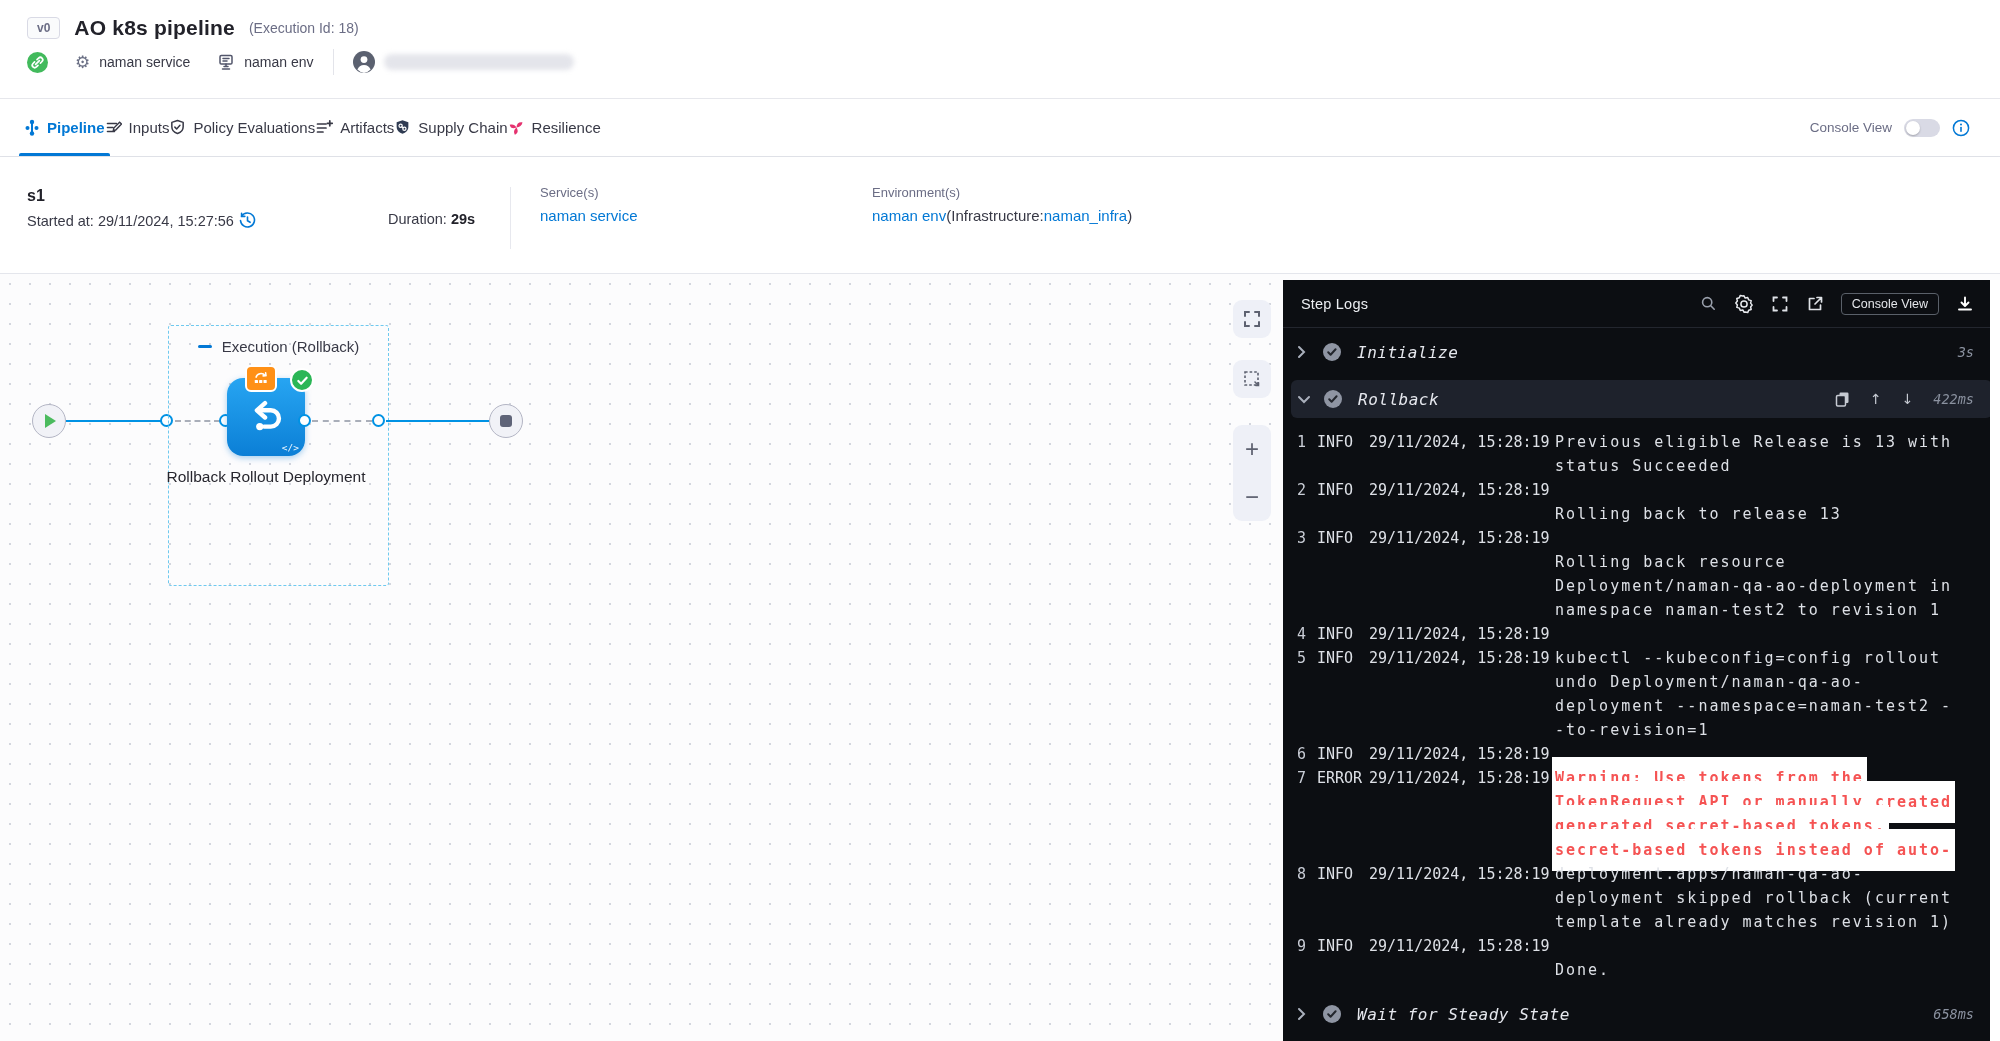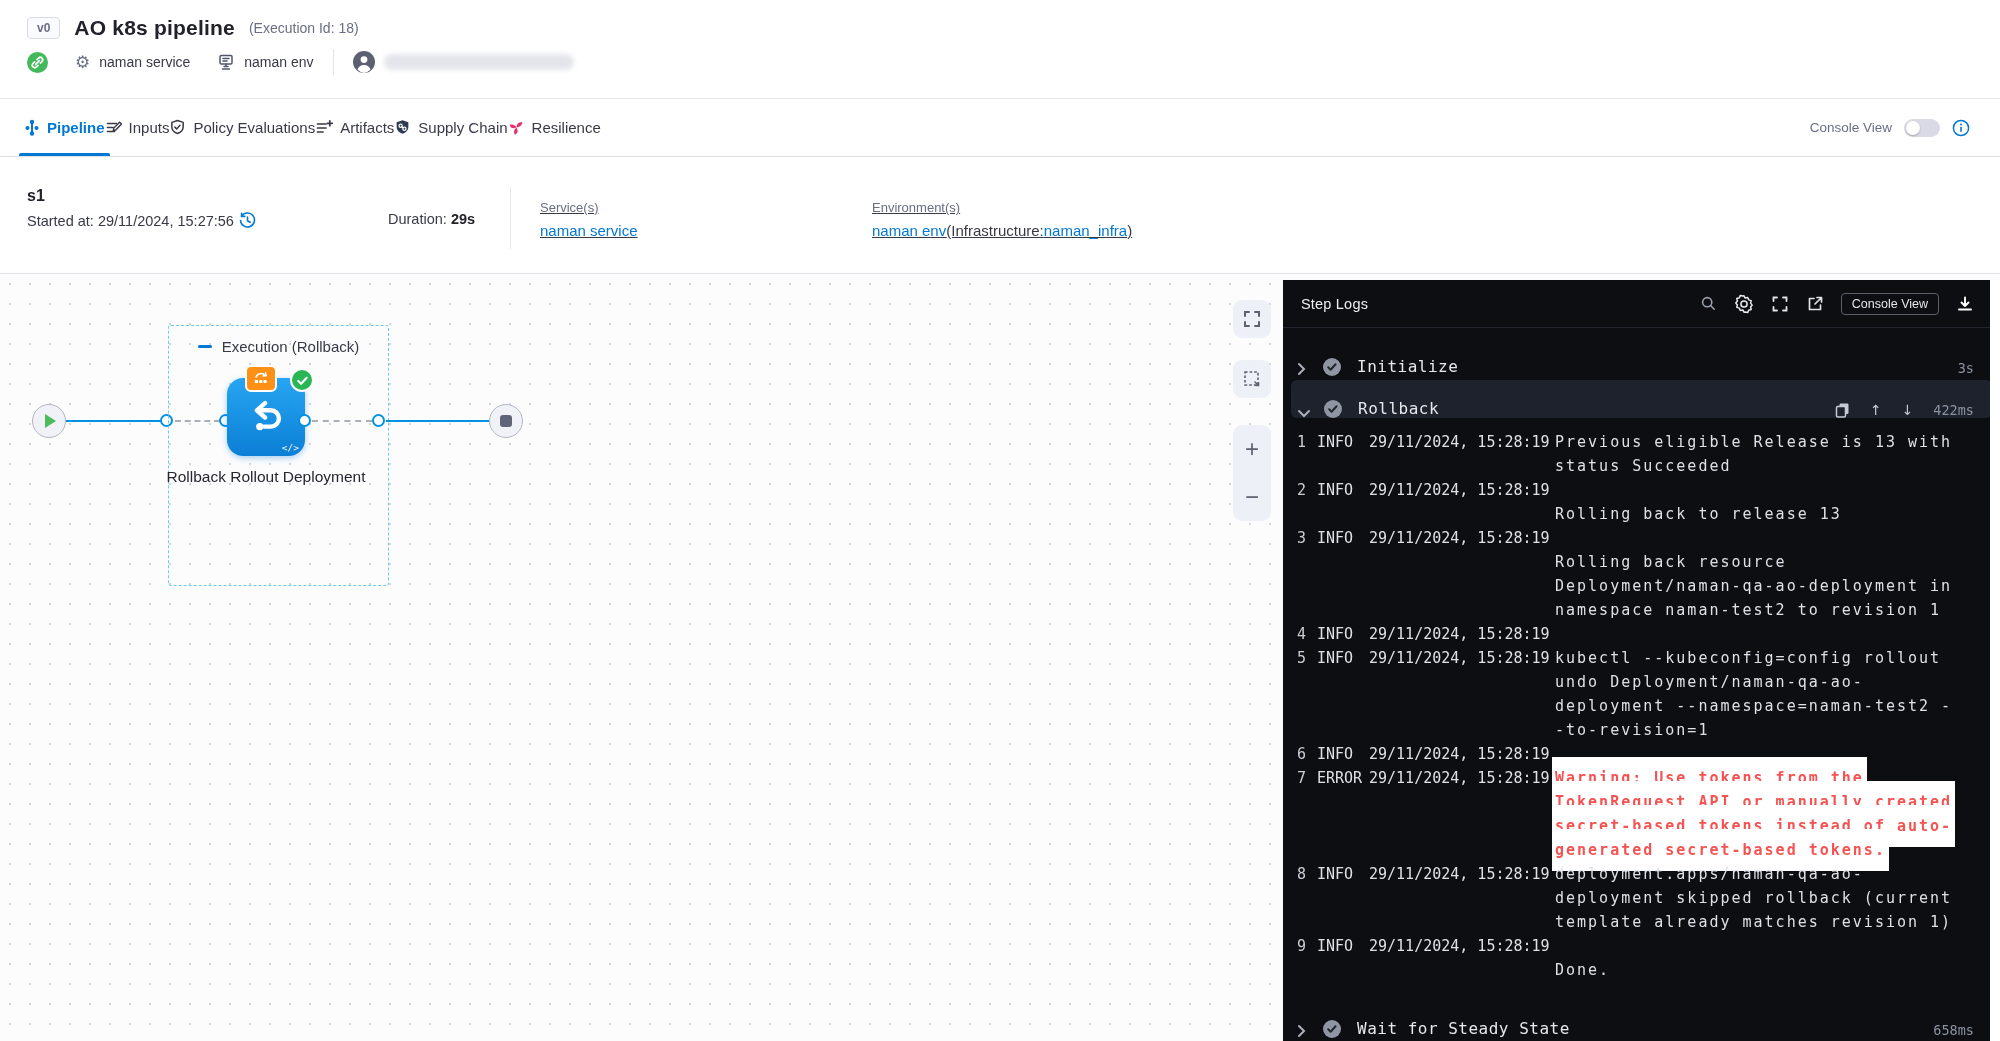--- a/index.html
+++ b/index.html
@@ -34,21 +34,21 @@
 
   
   .stagebar { height:117px; background:#fff; position:relative; border-bottom:1px solid #e4e6ec;
     box-shadow:0 1px 3px rgba(40,41,61,.05); }
   .stage-name { position:absolute; left:27px; top:30px; font-size:16px; font-weight:700; color:#22222a; }
   .started-row { position:absolute; left:27px; top:54px; display:flex; align-items:center; gap:4px;
     font-size:14.5px; color:#383946; }
   .dur-row { position:absolute; left:388px; top:54px; font-size:14.5px; color:#383946; }
   .dur-row b { color:#22222a; }
   .stage-vdiv { position:absolute; left:510px; top:30px; height:62px; width:1px; background:#e7e8ee; }
-  .kv { position:absolute; top:43px;text-decoration:underline; }
+  .kv { position:absolute; top:28px; }
   .kv .k { font-size:13px; color:#6b6d85; margin-bottom:7px; }
   .kv .v { font-size:15px; }
   .link { color:#0278d5; cursor:pointer; }
   .kv-svc { left:540px; } .kv-env { left:872px; }
 
   
   .main { position:relative; height:767px; background:#fcfcfd; }
   .canvas { position:absolute; inset:0; background-color:#fcfcfd;
     background-image:radial-gradient(#d3d6de 1.2px, transparent 1.4px); background-size:20px 20px; }
 
@@ -89,22 +89,22 @@
   
   .logpanel { position:absolute; left:1283px; top:6px; right:0; bottom:0; background:#0c0e12; overflow:hidden; }
   .logpanel::after { content:''; position:absolute; right:0; top:0; bottom:0; width:10px; background:#fff; }
   .lp-head { height:48px; display:flex; align-items:center; padding:0 26px 0 18px;
     border-bottom:1px solid #23262e; color:#eceef2; }
   .lp-title { font-size:14.5px; letter-spacing:.2px; }
   .lp-tools { margin-left:auto; display:flex; align-items:center; gap:17px; }
   .lp-tools .ic { cursor:pointer; display:flex; align-items:center; }
   .cv-view-btn { border:1px solid #5a6069; border-radius:4px; padding:3px 10px; font-size:12.5px;
     color:#e4e6ea; cursor:pointer; white-space:nowrap; }
-  .step-row { height:48px; display:flex; align-items:flex-end; padding:0 26px 0 14px; cursor:pointer;
-    font-family:"DejaVu Sans Mono",monospace; color:#e6e8ee; }
+  .step-row { height:48px; display:flex; align-items:center; padding:0 26px 0 14px; cursor:pointer;
+    font-family:"DejaVu Sans Mono",monospace; color:#e6e8ee;font-style:italic; }
   .step-row .chev { width:16px; display:flex; }
   .step-row .name { font-size:16px; letter-spacing:.5px; margin-left:16px; }
   .step-row .dur { margin-left:auto; font-size:13.5px; color:#8b92a0; }
   .step-row.hl { height:38px; margin:4px 8px 0 8px; padding:0 18px 0 6px; background:#1e222c; border-radius:6px; }
   .row-tools { margin-left:auto; display:flex; align-items:center; gap:20px; color:#c6cad2; }
   .row-tools .dur { margin-left:0; }
   .arr { font-family:"DejaVu Sans",sans-serif; font-size:14px; cursor:pointer; }
 
   .log-area { padding:12px 0 0 0; }
   .log-entry { position:relative; padding-left:272px; font-family:"DejaVu Sans Mono",monospace; font-size:15px; }
@@ -464,22 +464,22 @@
           <div class="log-meta"><span class="log-num">6</span><span class="log-level">INFO</span><span class="log-time">29/11/2024, 15:28:19</span></div>
           <div>
             <div class="log-line">&nbsp;</div>
           </div>
         </div>
         <div class="log-entry">
           <div class="log-meta"><span class="log-num">7</span><span class="log-level">ERROR</span><span class="log-time">29/11/2024, 15:28:19</span></div>
           <div>
             <div class="log-line"><span class="err-text">Warning: Use tokens from the</span></div>
             <div class="log-line"><span class="err-text">TokenRequest API or manually created</span></div>
+            <div class="log-line"><span class="err-text">generated secret-based tokens.</span></div>
             <div class="log-line"><span class="err-text">secret-based tokens instead of auto-</span></div>
-            <div class="log-line"><span class="err-text">generated secret-based tokens.</span></div>
           </div>
         </div>
         <div class="log-entry">
           <div class="log-meta"><span class="log-num">8</span><span class="log-level">INFO</span><span class="log-time">29/11/2024, 15:28:19</span></div>
           <div>
             <div class="log-line"><span>deployment.apps/naman-qa-ao-</span></div>
             <div class="log-line"><span>deployment skipped rollback (current</span></div>
             <div class="log-line"><span>template already matches revision 1)</span></div>
           </div>
         </div>

